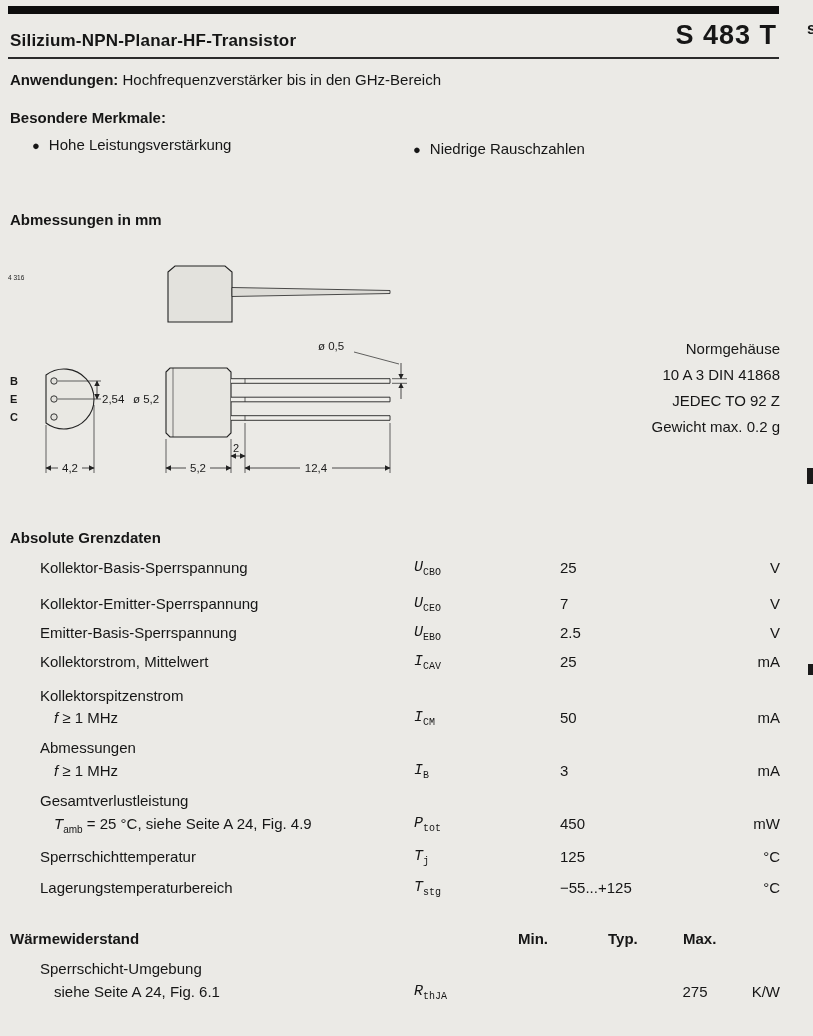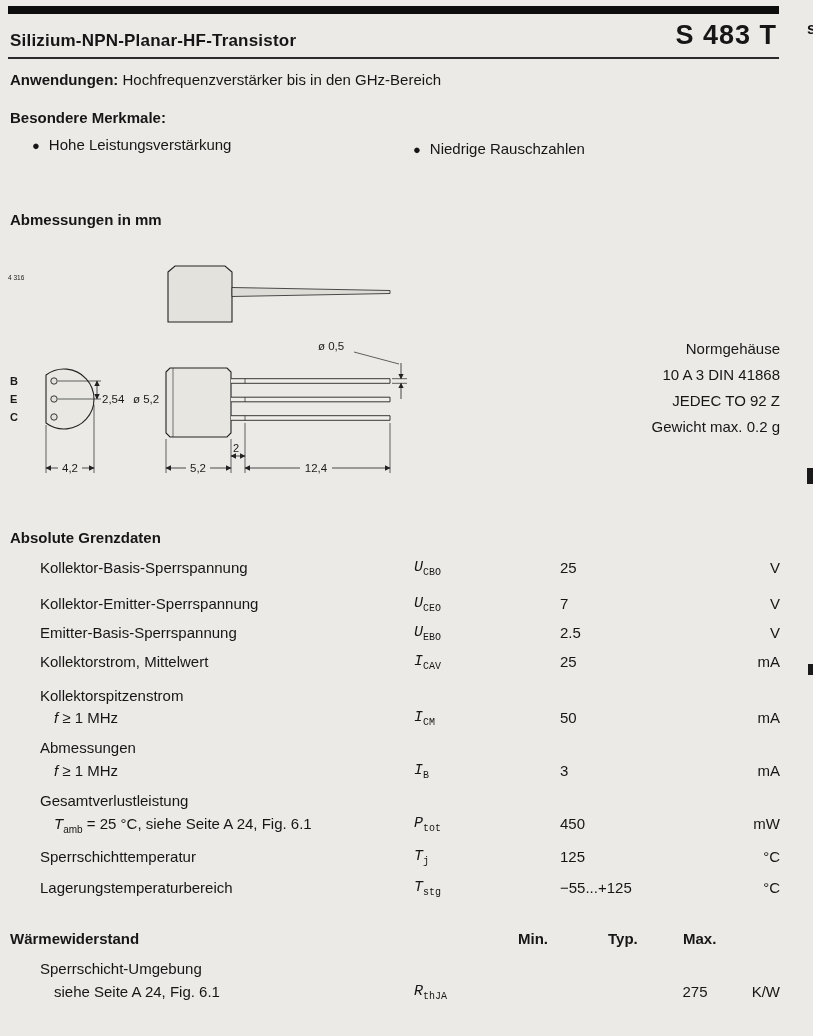--- a/index.html
+++ b/index.html
@@ -195,21 +195,21 @@
     <span class="c-cond"><i>f</i><span> ≥ 1 MHz</span></span>
     <span class="c-sym"><i>I</i><sub>B</sub></span>
     <span class="c-val">3</span>
     <span class="c-unit">mA</span>
   </div>
 
   <div class="trow" style="top:792px">
     <span class="c-name">Gesamtverlustleistung</span>
   </div>
   <div class="trow" style="top:815px">
-    <span class="c-cond"><i>T</i><sub>amb</sub><span> = 25 °C, siehe Seite A 24, Fig. 6.1</span></span>
+    <span class="c-cond"><i>T</i><sub>amb</sub><span> = 25 °C, siehe Seite A 24, Fig. 4.9</span></span>
     <span class="c-sym"><i>P</i><sub>tot</sub></span>
     <span class="c-val">450</span>
     <span class="c-unit">mW</span>
   </div>
 
   <div class="trow" style="top:848px">
     <span class="c-name">Sperrschichttemperatur</span>
     <span class="c-sym"><i>T</i><sub>j</sub></span>
     <span class="c-val">125</span>
     <span class="c-unit">°C</span>

